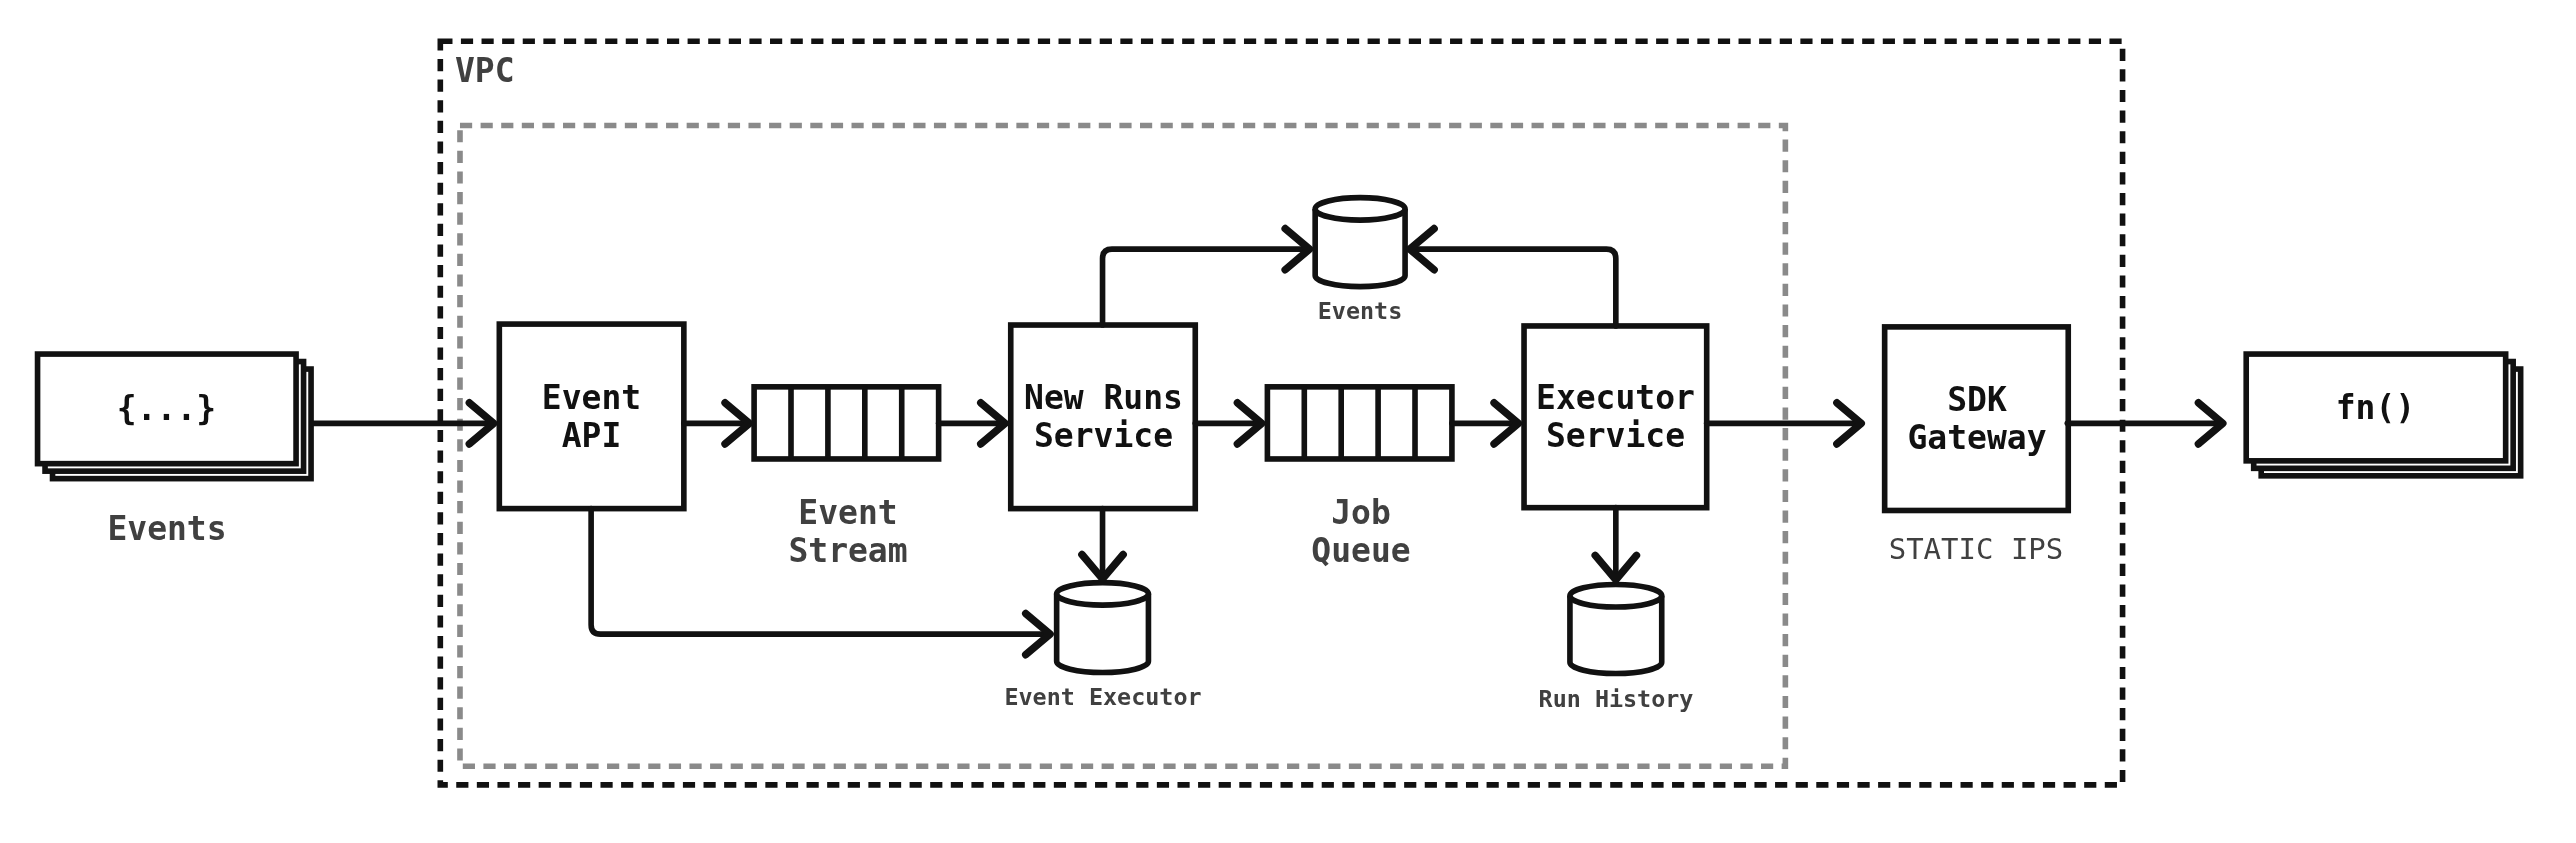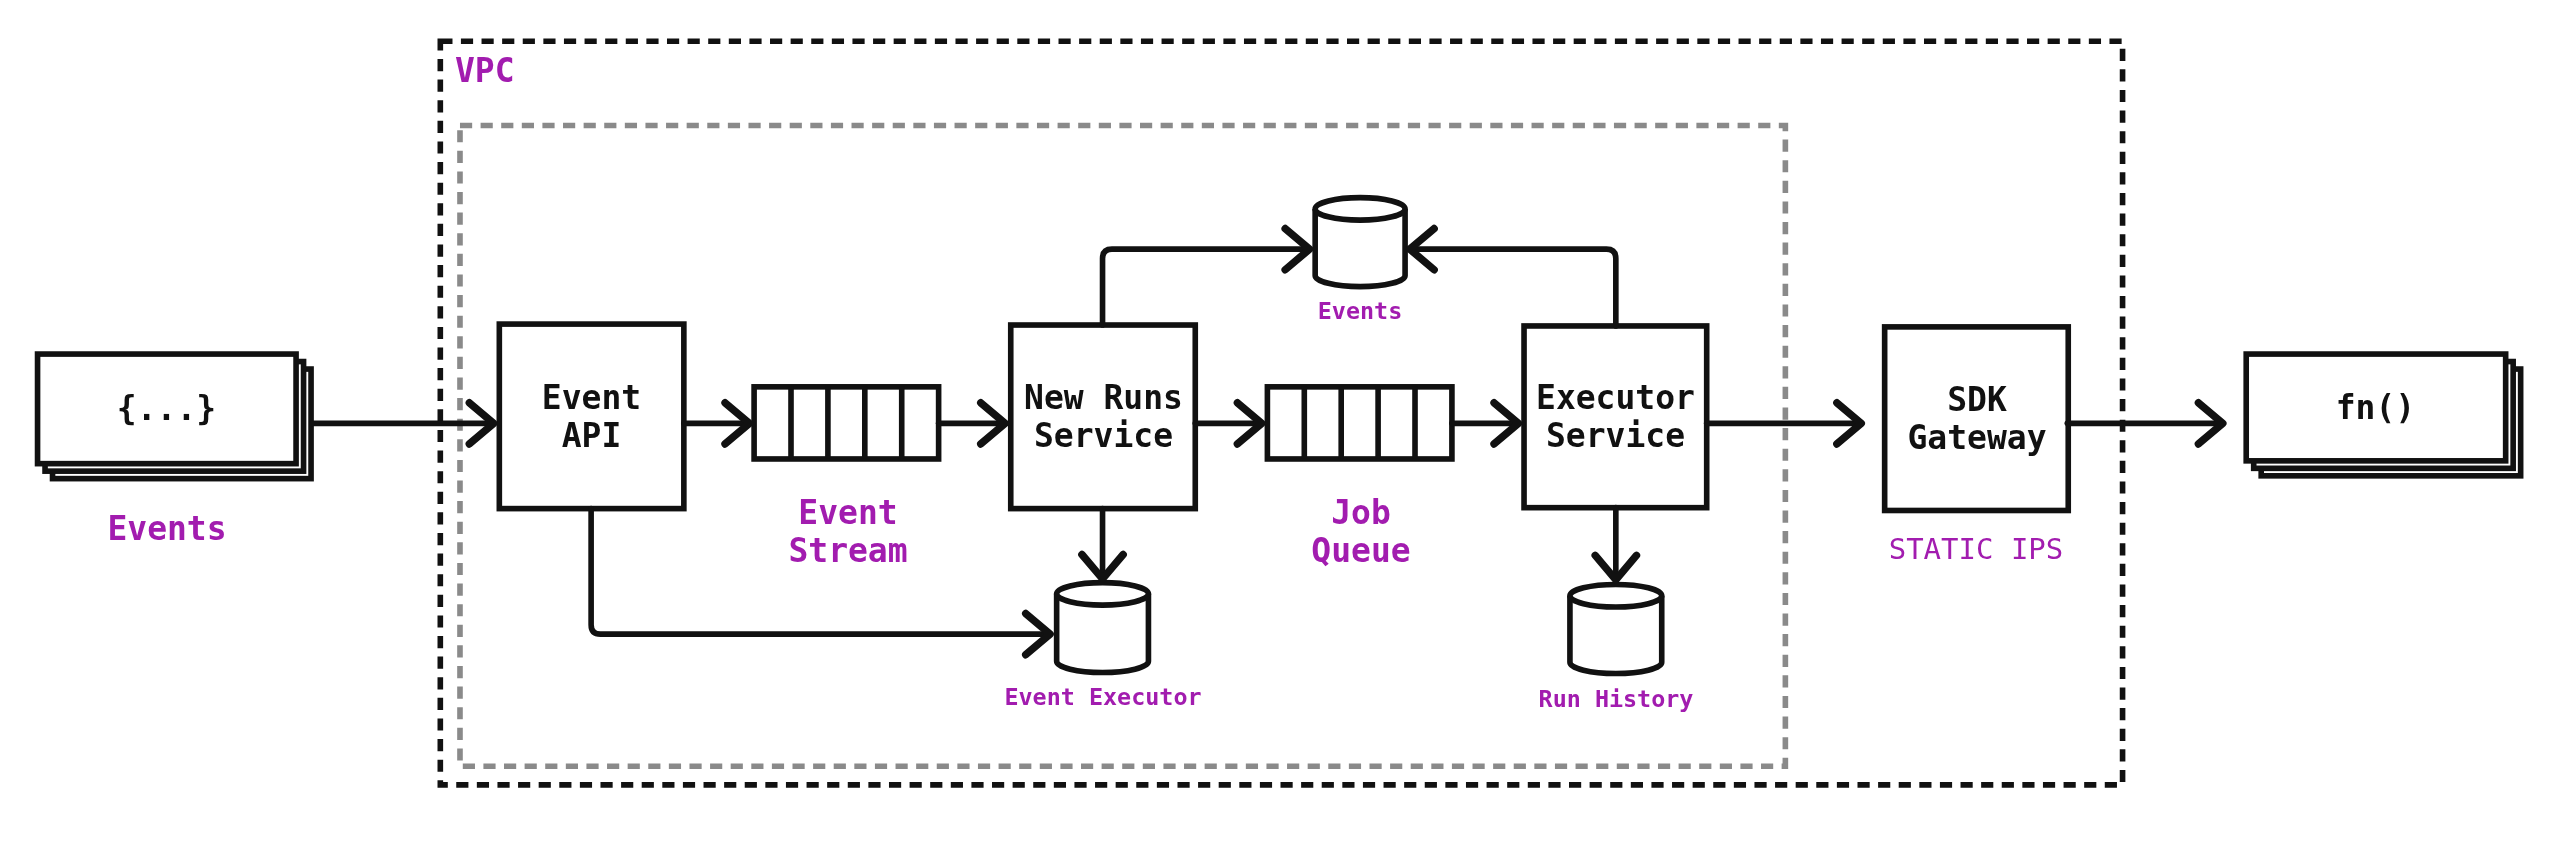--- a/index.html
+++ b/index.html
@@ -3,21 +3,21 @@
 <meta charset="utf-8">
 <style>
   html,body{margin:0;padding:0;background:#ffffff;}
   .stage{
     position:relative;width:2576px;height:843px;background:#ffffff;
     font-family:"DejaVu Sans Mono",monospace;color:#111;overflow:hidden;
   }
   .stage svg{position:absolute;left:0;top:0;}
   .lbl{
     position:absolute;font-family:"DejaVu Sans Mono",monospace;font-weight:bold;
-    font-size:33px;line-height:38px;color:#a21caf;white-space:pre-line;
+    font-size:33px;line-height:38px;color:#404040;white-space:pre-line;
     text-align:center;transform:translateX(-50%);
   }
   .lbl.leftalign{transform:none;text-align:left;}
   .lbl.small{font-size:23.4px;line-height:26px;}
   .lbl.sub{font-size:29px;font-weight:normal;}
   .boxtext{
     position:absolute;display:flex;align-items:center;justify-content:center;
     font-family:"DejaVu Sans Mono",monospace;font-weight:bold;font-size:33px;
     line-height:38px;color:#111;text-align:center;white-space:pre-line;
   }

